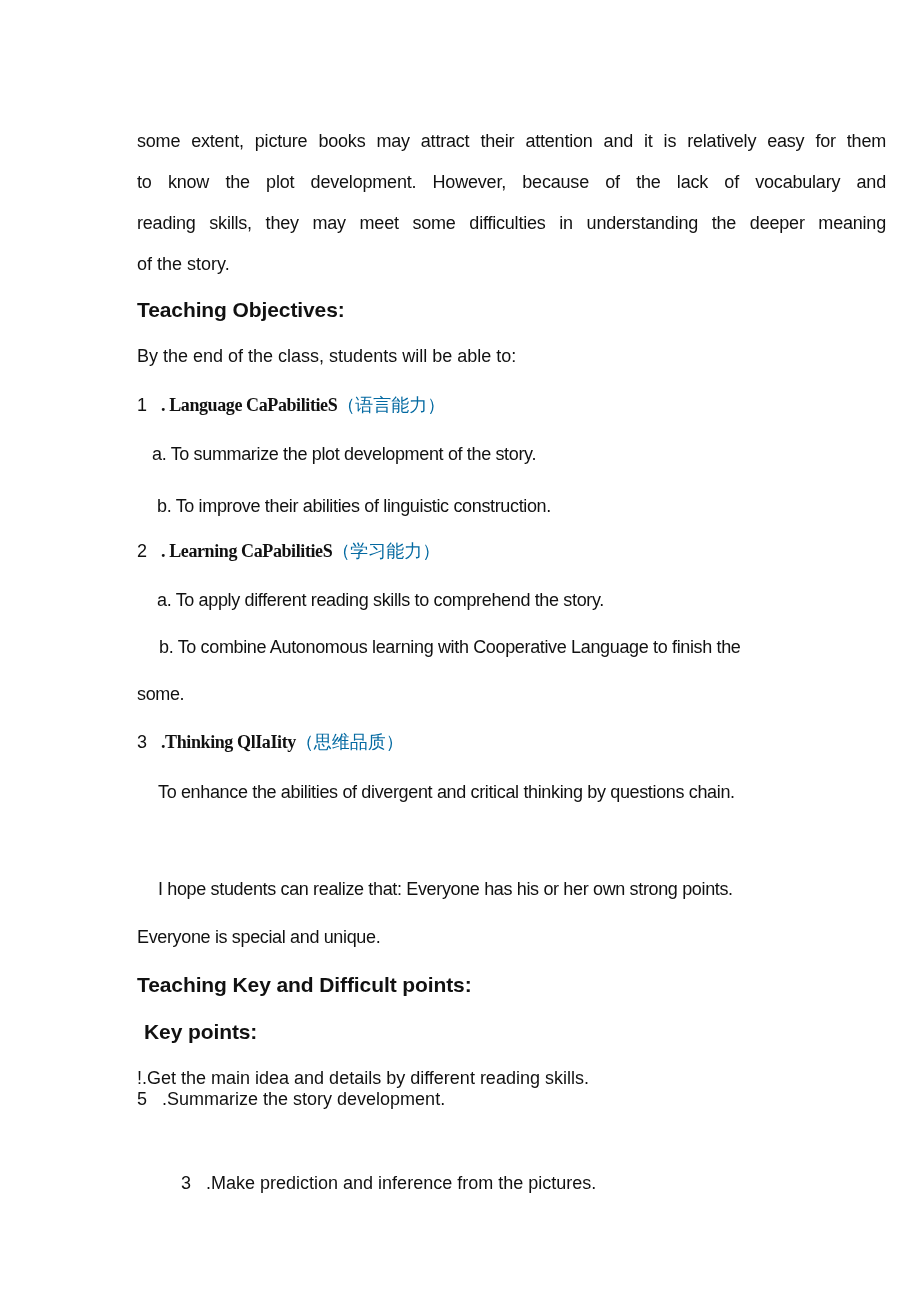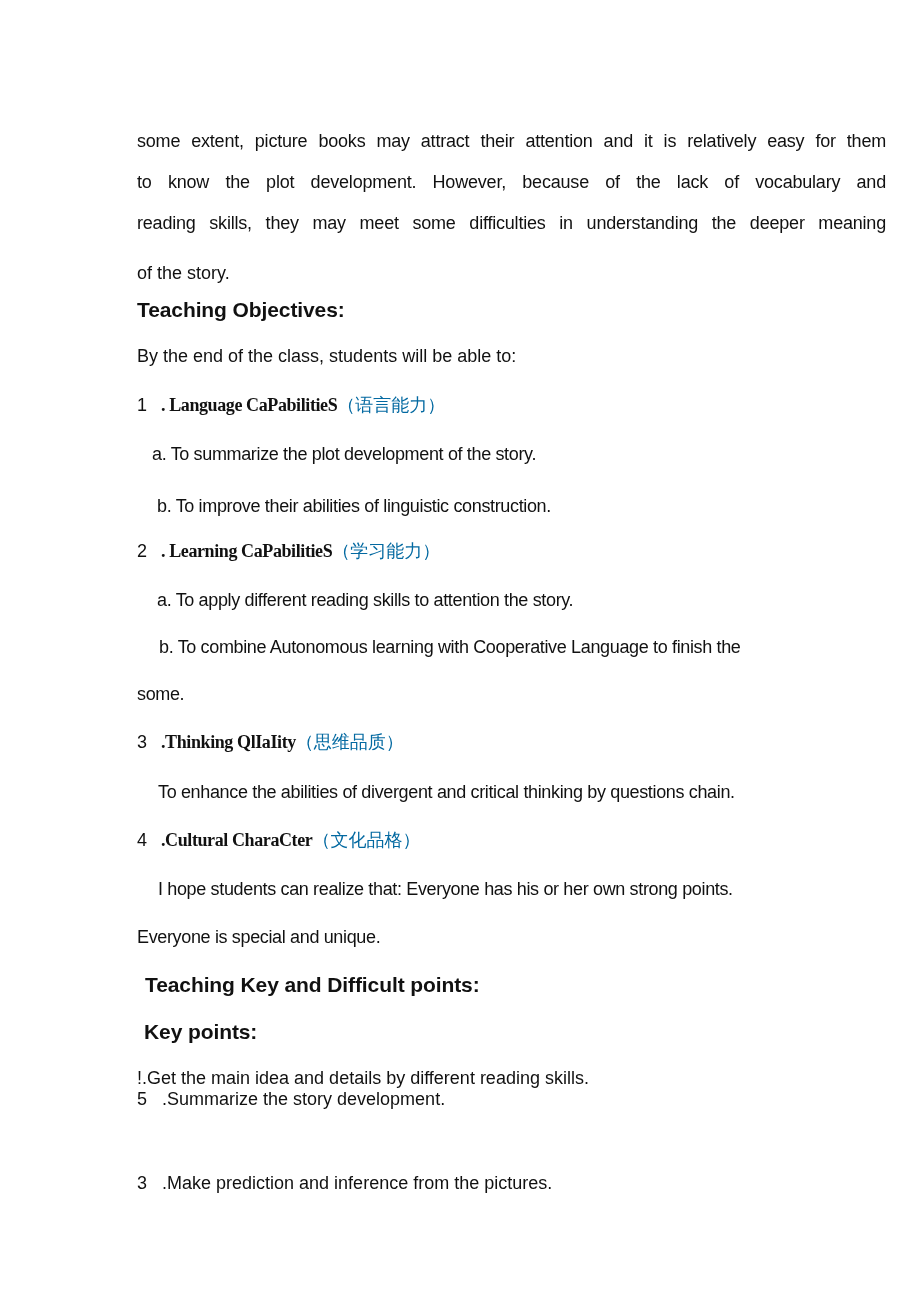--- a/index.html
+++ b/index.html
@@ -14,48 +14,45 @@
     .num { display: inline-block; width: 24px; }
   </style>
 </head>
 <body>
 
 <div class="page">
 
   <div class="line justify" style="top:130px;">some extent, picture books may attract their attention and it is relatively easy for them</div>
   <div class="line justify" style="top:171px;">to know the plot development. However, because of the lack of vocabulary and</div>
   <div class="line justify" style="top:212px;">reading skills, they may meet some difficulties in understanding the deeper meaning</div>
-  <div class="line" style="top:262px;">of the story.</div>
+  <div class="line" style="top:253px;">of the story.</div>
 
   <div class="line h" style="top:299px;">Teaching Objectives:</div>
   <div class="line" style="top:345px;">By the end of the class, students will be able to:</div>
 
   <div class="line" style="top:394px;">
     <span class="num">1</span><span class="b">. Language CaPabilitieS</span><span class="cn">（语言能力）</span>
   </div>
   <div class="line narrow" style="top:443px; left:152px;">a.  To summarize the plot development of the story.</div>
   <div class="line narrow" style="top:495px; left:157px;">b.  To improve their abilities of linguistic construction.</div>
 
   <div class="line" style="top:540px;">
     <span class="num">2</span><span class="b">. Learning CaPabilitieS</span><span class="cn">（学习能力）</span>
   </div>
-  <div class="line narrow" style="top:589px; left:157px;">a.  To apply different reading skills to attention the story.</div>
+  <div class="line narrow" style="top:589px; left:157px;">a.  To apply different reading skills to comprehend the story.</div>
   <div class="line narrow" style="top:636px; left:159px;">b.  To combine Autonomous learning with Cooperative Language to finish the</div>
   <div class="line narrow" style="top:683px;">some.</div>
 
   <div class="line" style="top:731px;">
     <span class="num">3</span><span class="b">.Thinking QlIaIity</span><span class="cn">（思维品质）</span>
   </div>
   <div class="line narrow" style="top:781px; left:158px;">To enhance the abilities of divergent and critical thinking by questions chain.</div>
 
-  <div class="line" style="top:829px;">
-    <span class="num">4</span><span class="b">.Cultural CharaCter</span><span class="cn">（文化品格）</span>
-  </div>
   <div class="line narrow" style="top:878px; left:158px;">I hope students can realize that: Everyone has his or her own strong points.</div>
   <div class="line narrow" style="top:926px;">Everyone is special and unique.</div>
 
-  <div class="line h" style="top:974px;margin-left:8px;">Teaching Key and Difficult points:</div>
+  <div class="line h" style="top:974px;">Teaching Key and Difficult points:</div>
   <div class="line h" style="top:1021px;margin-left:7px;">Key points:</div>
   <div class="line" style="top:1067px;">!.Get the main idea and details by different reading skills.</div>
   <div class="line" style="top:1088px; white-space:pre;">5   .Summarize the story development.</div>
-  <div class="line" style="top:1172px; white-space:pre;">3   .Make prediction and inference from the pictures.</div>
+  <div class="line" style="top:1172px; white-space:pre;margin-left:44px;">3   .Make prediction and inference from the pictures.</div>
 
 </div>
 
 </body></html>

